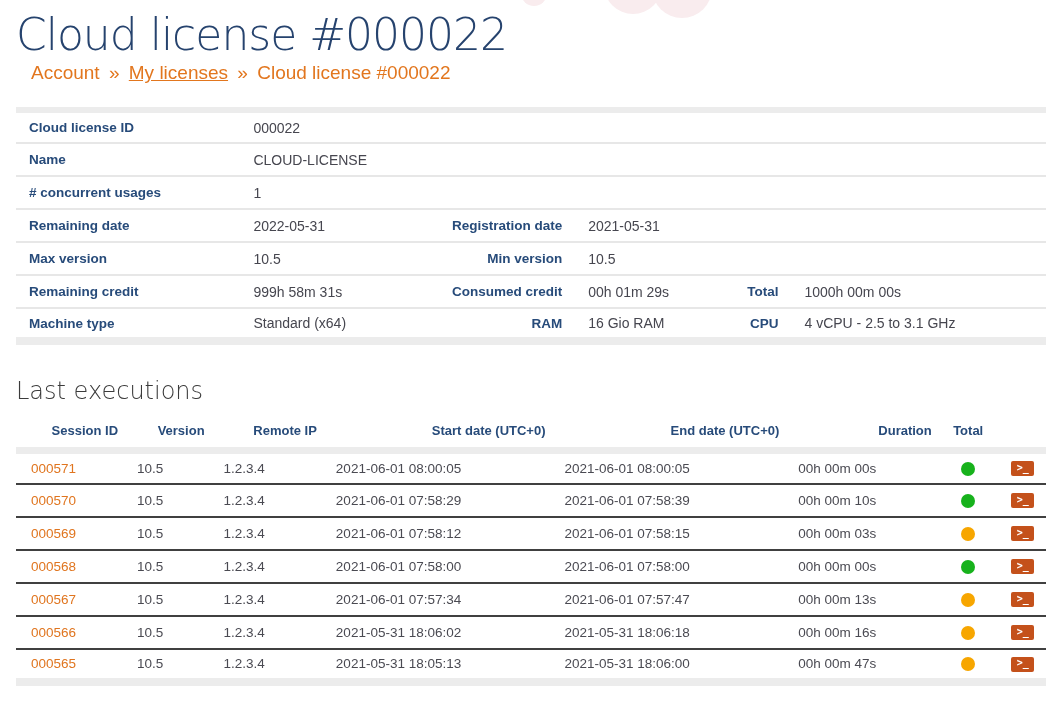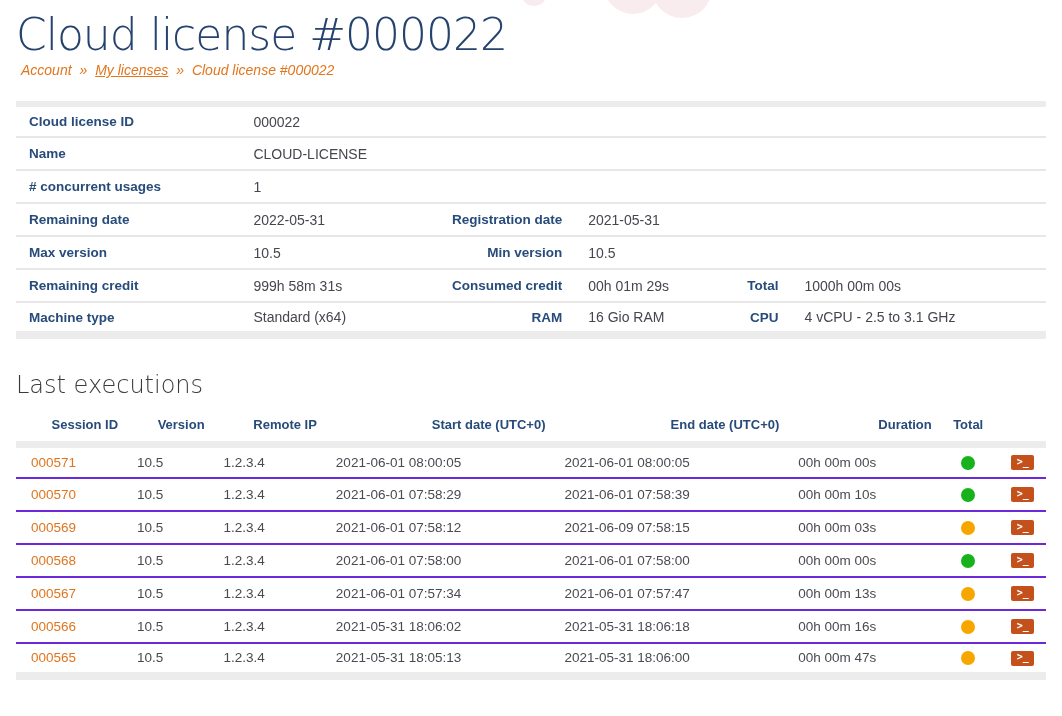--- a/index.html
+++ b/index.html
@@ -22,21 +22,21 @@
   .content { position: relative; z-index: 1; padding: 8px 16px; }
 
   h1.page-title {
     margin: 0; padding-top: 2px;
     font-family: "DejaVu Sans", "Liberation Sans", sans-serif;
     font-weight: 200;
     font-size: 44px; line-height: 1.12;
     color: #26436e;
     letter-spacing: -1px;
   }
-  .breadcrumb { font-size: 14px; color: #e2761e; margin: 3px 0 0 5px; font-style: italic; }
+  .breadcrumb { font-size: 19px; color: #e2761e; margin: 3px 0 0 15px; }
   .breadcrumb a { color: #e2761e; text-decoration: none; cursor: pointer; }
   .breadcrumb a.underlined { text-decoration: underline; }
   .breadcrumb .sep { color: #e2761e; margin: 0 4px; }
   .breadcrumb .current { color: #e2761e; }
 
   table.details-table {
     width: 100%; margin-top: 23px;
     border-collapse: collapse; table-layout: fixed;
     border-top: 6px solid #ececec;
     border-bottom: 8px solid #ececec;
@@ -70,21 +70,21 @@
     border-bottom: 8px solid #ececec;
   }
   table.exec-table thead th {
     color: #274b7a; font-weight: bold; font-size: 13px;
     text-align: right; padding: 6px 4px 9px 15px;
     border-bottom: 7px solid #ececec;
     white-space: nowrap;
   }
   table.exec-table thead th.center { text-align: center; padding-left: 4px; }
   table.exec-table tbody tr { height: 33px; }
-  table.exec-table tbody tr + tr td { border-top: 2px solid #6d28d9; }
+  table.exec-table tbody tr + tr td { border-top: 2px solid #404040; }
   table.exec-table td { padding-left: 15px; color: #4a4a52; white-space: nowrap; overflow: hidden; }
   table.exec-table td.center { text-align: center; padding-left: 0; }
   a.session-link { color: #e0751f; text-decoration: none; cursor: pointer; }
 
   .dot { display: inline-block; width: 14px; height: 14px; border-radius: 50%; vertical-align: middle; }
   .dot[data-status="green"] { background: #17b21c; }
   .dot[data-status="orange"] { background: #f7a600; }
 
   .terminal-icon {
     display: inline-flex; align-items: center; justify-content: center;
@@ -215,21 +215,21 @@
         <td>2021-06-01 07:58:39</td>
         <td>00h 00m 10s</td>
         <td class="center"><span class="dot" data-status="green"></span></td>
         <td class="center"><span class="terminal-icon">&gt;_</span></td>
       </tr>
       <tr>
         <td><a class="session-link">000569</a></td>
         <td>10.5</td>
         <td>1.2.3.4</td>
         <td>2021-06-01 07:58:12</td>
-        <td>2021-06-09 07:58:15</td>
+        <td>2021-06-01 07:58:15</td>
         <td>00h 00m 03s</td>
         <td class="center"><span class="dot" data-status="orange"></span></td>
         <td class="center"><span class="terminal-icon">&gt;_</span></td>
       </tr>
       <tr>
         <td><a class="session-link">000568</a></td>
         <td>10.5</td>
         <td>1.2.3.4</td>
         <td>2021-06-01 07:58:00</td>
         <td>2021-06-01 07:58:00</td>

